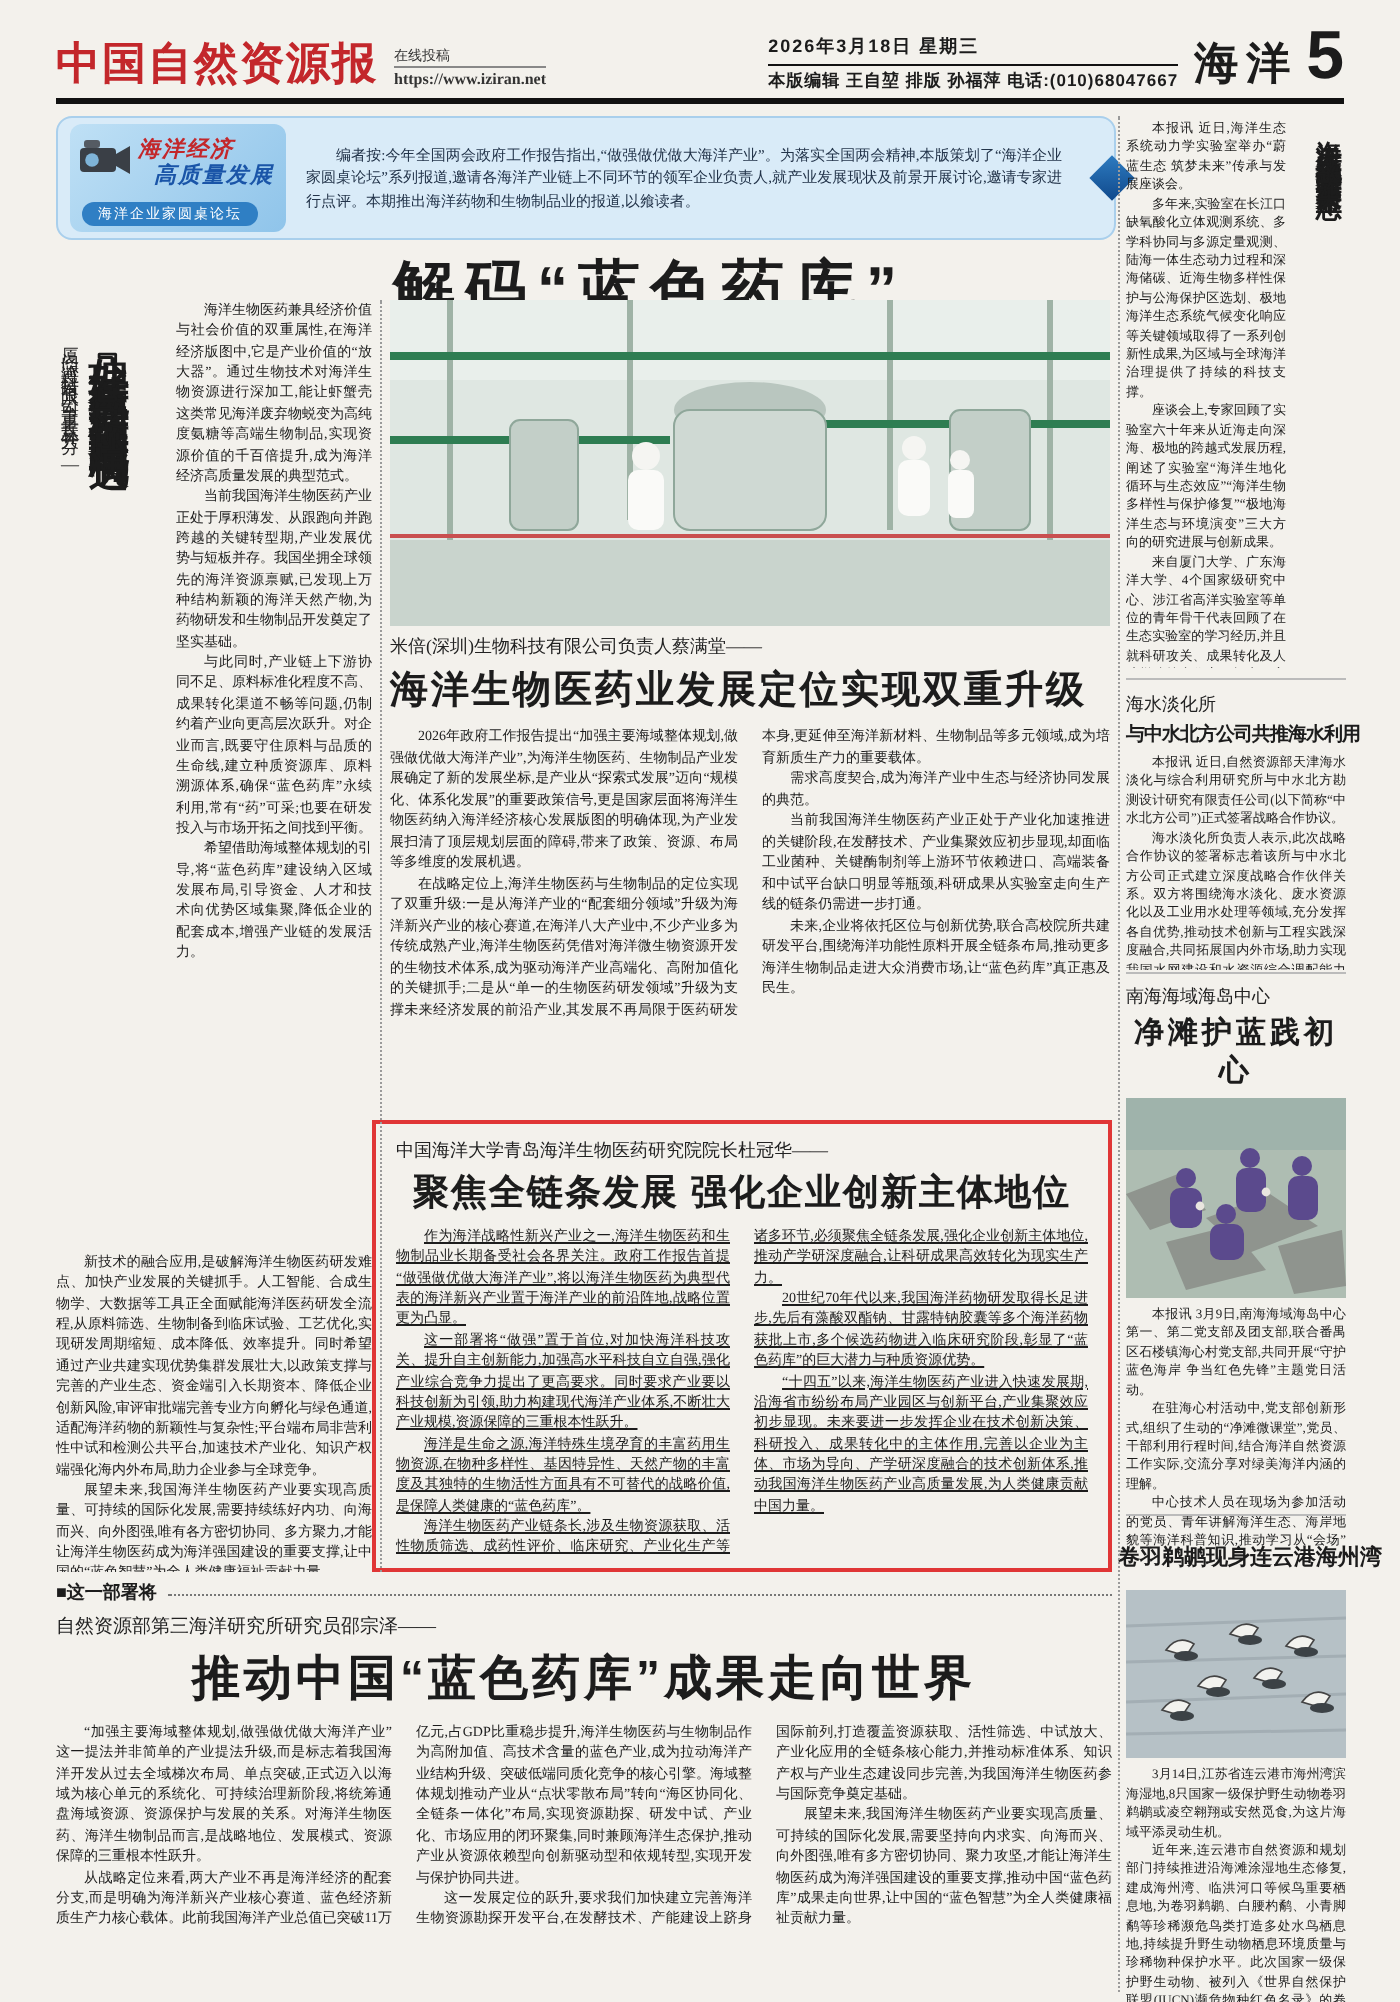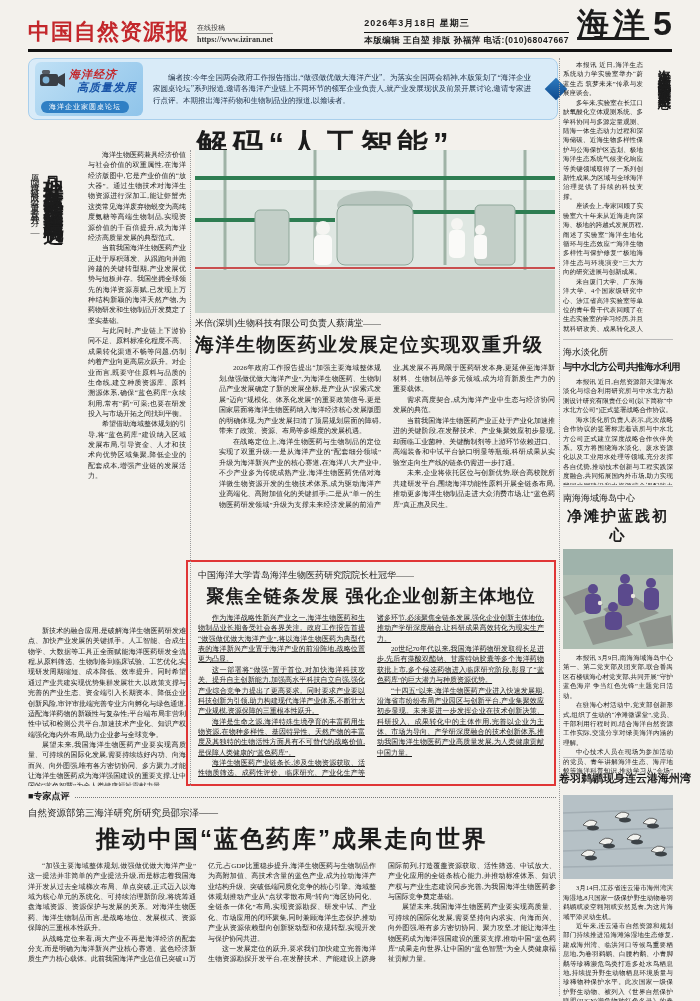--- a/index.html
+++ b/index.html
@@ -9,21 +9,21 @@
   .masthead{position:absolute;left:28px;top:8px;width:644px;height:44px;border-bottom:3px solid #111;display:flex;justify-content:space-between;align-items:flex-end;padding-bottom:2px;box-sizing:border-box;gap:45px;}
   .mh-left{display:flex;align-items:flex-end;gap:8px;}
   .paper-name{font-size:22px;font-weight:900;color:#c3272b;letter-spacing:1px;font-family:"Liberation Serif",serif;}
   .submit{font-size:7px;color:#333;line-height:1.3;padding-bottom:2px;}
   .submit .url{font-size:8px;font-weight:bold;border-top:1px solid #888;padding-top:1px;}
   .mh-right{display:flex;align-items:flex-end;gap:8px;}
   .mh-lines{text-align:left;font-family:"Liberation Sans",sans-serif;}
   .date-line{font-size:9px;font-weight:bold;letter-spacing:1px;padding-bottom:2px;}
   .editors-line{font-size:8.5px;font-weight:bold;border-top:1.5px solid #111;padding-top:2px;letter-spacing:0.5px;}
   .section-block{font-family:"Liberation Sans",sans-serif;font-weight:900;display:flex;align-items:baseline;gap:4px;}
-  .section-name{font-size:32px;letter-spacing:4px;text-decoration:underline;}
+  .section-name{font-size:22px;letter-spacing:4px;}
   .page-num{font-size:34px;line-height:0.9;}
   
   .editor-note{position:absolute;left:28px;top:58px;width:530px;height:62px;background:#d9ebf8;border:1px solid #a9cfec;border-radius:8px;display:flex;align-items:center;box-sizing:border-box;padding:4px 26px 4px 6px;}
   .logo{width:108px;flex:none;height:54px;background:linear-gradient(135deg,#bfe0f5,#8fc4ea);border-radius:6px;position:relative;overflow:hidden;}
   .logo-cam{position:absolute;left:3px;top:6px;}
   .logo-t1{position:absolute;left:34px;top:5px;font-size:11px;font-weight:900;color:#c3272b;font-style:italic;letter-spacing:1px;font-family:"Liberation Sans",sans-serif;}
   .logo-t2{position:absolute;left:42px;top:18px;font-size:11px;font-weight:900;color:#1a55a8;font-style:italic;letter-spacing:1px;font-family:"Liberation Sans",sans-serif;}
   .logo-badge{position:absolute;left:6px;bottom:3px;background:#2f7fc4;color:#fff;font-size:7px;padding:1px 8px;border-radius:6px;letter-spacing:1px;font-family:"Liberation Sans",sans-serif;}
   .note-text{flex:1;font-size:7.5px;line-height:1.55;text-align:justify;margin:0 0 0 10px;color:#23344a;}
   .note-arrow{position:absolute;right:-7px;top:22px;width:16px;height:16px;background:linear-gradient(135deg,#2d7bc0,#10498c);transform:rotate(45deg);}
@@ -36,21 +36,21 @@
   .left-article{position:absolute;left:28px;top:150px;width:158px;height:636px;}
   .la-kicker{position:absolute;left:0;top:16px;height:330px;writing-mode:vertical-rl;text-orientation:upright;font-size:9px;letter-spacing:3px;color:#222;}
   .la-title{position:absolute;left:13px;top:12px;height:480px;writing-mode:vertical-rl;text-orientation:upright;font-size:20px;font-weight:900;letter-spacing:2.5px;font-family:"Liberation Sans",sans-serif;}
   .la-col1{position:absolute;left:60px;top:0;width:98px;height:472px;font-size:7px;line-height:1.48;overflow:hidden;}
   .la-col2{position:absolute;left:0;top:476px;width:158px;height:160px;font-size:7px;line-height:1.48;overflow:hidden;}
   
   .main-photo{position:absolute;left:195px;top:150px;width:360px;height:163px;overflow:hidden;}
   
   .article2{position:absolute;left:195px;top:317px;width:360px;height:240px;}
   .article2 .title{font-size:19px;font-weight:900;letter-spacing:1.5px;font-family:"Liberation Sans",sans-serif;margin:1px 0 5px 0;}
-  .article2 .body{column-count:2;column-gap:12px;font-size:7px;line-height:1.5;height:186px;overflow:hidden;margin-left:24px;}
+  .article2 .body{column-count:2;column-gap:12px;font-size:7px;line-height:1.5;height:186px;overflow:hidden;}
   
   .red-article{position:absolute;left:186px;top:560px;width:370px;height:226px;border:2px solid #e03636;box-sizing:border-box;padding:7px 10px;}
   .red-article .title{font-size:18px;font-weight:900;letter-spacing:1px;font-family:"Liberation Sans",sans-serif;text-align:center;margin:1px 0 5px 0;}
   .red-article .body{column-count:2;column-gap:12px;font-size:7px;line-height:1.48;height:166px;overflow:hidden;text-decoration:underline;}
   
   .bottom-section{position:absolute;left:28px;top:790px;width:528px;height:205px;}
   .tag-row{display:flex;align-items:center;font-size:9px;font-weight:bold;}
   .tag-row .dots{flex:1;border-bottom:1.5px dotted #777;margin-left:6px;height:1px;}
   .bottom-section .kicker{margin-top:4px;font-size:9.5px;}
   .bottom-section .title{font-size:24px;font-weight:900;letter-spacing:2px;text-align:center;font-family:"Liberation Sans",sans-serif;margin:3px 0 6px 0;}
@@ -111,21 +111,21 @@
         <rect x="4" y="2" width="8" height="4" rx="1.5" fill="#555b63"></rect>
       </svg>
       <div class="logo-t1">海洋经济</div>
       <div class="logo-t2">高质量发展</div>
       <div class="logo-badge">海洋企业家圆桌论坛</div>
     </div>
     <p class="note-text">编者按:今年全国两会政府工作报告指出,“做强做优做大海洋产业”。为落实全国两会精神,本版策划了“海洋企业家圆桌论坛”系列报道,邀请各海洋产业链上不同环节的领军企业负责人,就产业发展现状及前景开展讨论,邀请专家进行点评。本期推出海洋药物和生物制品业的报道,以飨读者。</p>
     <div class="note-arrow"></div>
   </div>
 
-  <div class="main-title">解码“人工智能”</div>
+  <div class="main-title">解码“蓝色药库”</div>
 
   <article class="left-article">
     <div class="la-kicker">厦门蓝湾科技有限公司董事长林秀芬——</div>
     <h2 class="la-title" style="margin:0;">处理好『蓝色药库』转型关键期的挑战与机遇</h2>
     <div class="la-col1">
       <p>海洋生物医药兼具经济价值与社会价值的双重属性,在海洋经济版图中,它是产业价值的“放大器”。通过生物技术对海洋生物资源进行深加工,能让虾蟹壳这类常见海洋废弃物蜕变为高纯度氨糖等高端生物制品,实现资源价值的千百倍提升,成为海洋经济高质量发展的典型范式。</p>
       <p>当前我国海洋生物医药产业正处于厚积薄发、从跟跑向并跑跨越的关键转型期,产业发展优势与短板并存。我国坐拥全球领先的海洋资源禀赋,已发现上万种结构新颖的海洋天然产物,为药物研发和生物制品开发奠定了坚实基础。</p>
       <p>与此同时,产业链上下游协同不足、原料标准化程度不高、成果转化渠道不畅等问题,仍制约着产业向更高层次跃升。对企业而言,既要守住原料与品质的生命线,建立种质资源库、原料溯源体系,确保“蓝色药库”永续利用,常有“药”可采;也要在研发投入与市场开拓之间找到平衡。</p>
       <p>希望借助海域整体规划的引导,将“蓝色药库”建设纳入区域发展布局,引导资金、人才和技术向优势区域集聚,降低企业的配套成本,增强产业链的发展活力。</p>
     </div>
@@ -190,21 +190,21 @@
       <p>这一部署将“做强”置于首位,对加快海洋科技攻关、提升自主创新能力,加强高水平科技自立自强,强化产业综合竞争力提出了更高要求。同时要求产业要以科技创新为引领,助力构建现代海洋产业体系,不断壮大产业规模,资源保障的三重根本性跃升。</p>
       <p>海洋是生命之源,海洋特殊生境孕育的丰富药用生物资源,在物种多样性、基因特异性、天然产物的丰富度及其独特的生物活性方面具有不可替代的战略价值,是保障人类健康的“蓝色药库”。</p>
       <p>海洋生物医药产业链条长,涉及生物资源获取、活性物质筛选、成药性评价、临床研究、产业化生产等诸多环节,必须聚焦全链条发展,强化企业创新主体地位,推动产学研深度融合,让科研成果高效转化为现实生产力。</p>
       <p>20世纪70年代以来,我国海洋药物研发取得长足进步,先后有藻酸双酯钠、甘露特钠胶囊等多个海洋药物获批上市,多个候选药物进入临床研究阶段,彰显了“蓝色药库”的巨大潜力与种质资源优势。</p>
       <p>“十四五”以来,海洋生物医药产业进入快速发展期,沿海省市纷纷布局产业园区与创新平台,产业集聚效应初步显现。未来要进一步发挥企业在技术创新决策、科研投入、成果转化中的主体作用,完善以企业为主体、市场为导向、产学研深度融合的技术创新体系,推动我国海洋生物医药产业高质量发展,为人类健康贡献中国力量。</p>
     </div>
   </article>
 
   <section class="bottom-section">
     <div class="tag-row">
-      <span>■专家点评</span>
+      <span>■这一部署将</span>
       <span class="dots"></span>
     </div>
     <div class="kicker">自然资源部第三海洋研究所研究员邵宗泽——</div>
     <h2 class="title">推动中国“蓝色药库”成果走向世界</h2>
     <div class="body">
       <p>“加强主要海域整体规划,做强做优做大海洋产业”这一提法并非简单的产业提法升级,而是标志着我国海洋开发从过去全域梯次布局、单点突破,正式迈入以海域为核心单元的系统化、可持续治理新阶段,将统筹通盘海域资源、资源保护与发展的关系。对海洋生物医药、海洋生物制品而言,是战略地位、发展模式、资源保障的三重根本性跃升。</p>
       <p>从战略定位来看,两大产业不再是海洋经济的配套分支,而是明确为海洋新兴产业核心赛道、蓝色经济新质生产力核心载体。此前我国海洋产业总值已突破11万亿元,占GDP比重稳步提升,海洋生物医药与生物制品作为高附加值、高技术含量的蓝色产业,成为拉动海洋产业结构升级、突破低端同质化竞争的核心引擎。海域整体规划推动产业从“点状零散布局”转向“海区协同化、全链条一体化”布局,实现资源勘探、研发中试、产业化、市场应用的闭环聚集,同时兼顾海洋生态保护,推动产业从资源依赖型向创新驱动型和依规转型,实现开发与保护协同共进。</p>
       <p>这一发展定位的跃升,要求我们加快建立完善海洋生物资源勘探开发平台,在发酵技术、产能建设上跻身国际前列,打造覆盖资源获取、活性筛选、中试放大、产业化应用的全链条核心能力,并推动标准体系、知识产权与产业生态建设同步完善,为我国海洋生物医药参与国际竞争奠定基础。</p>
       <p>展望未来,我国海洋生物医药产业要实现高质量、可持续的国际化发展,需要坚持向内求实、向海而兴、向外图强,唯有多方密切协同、聚力攻坚,才能让海洋生物医药成为海洋强国建设的重要支撑,推动中国“蓝色药库”成果走向世界,让中国的“蓝色智慧”为全人类健康福祉贡献力量。</p>
     </div>

